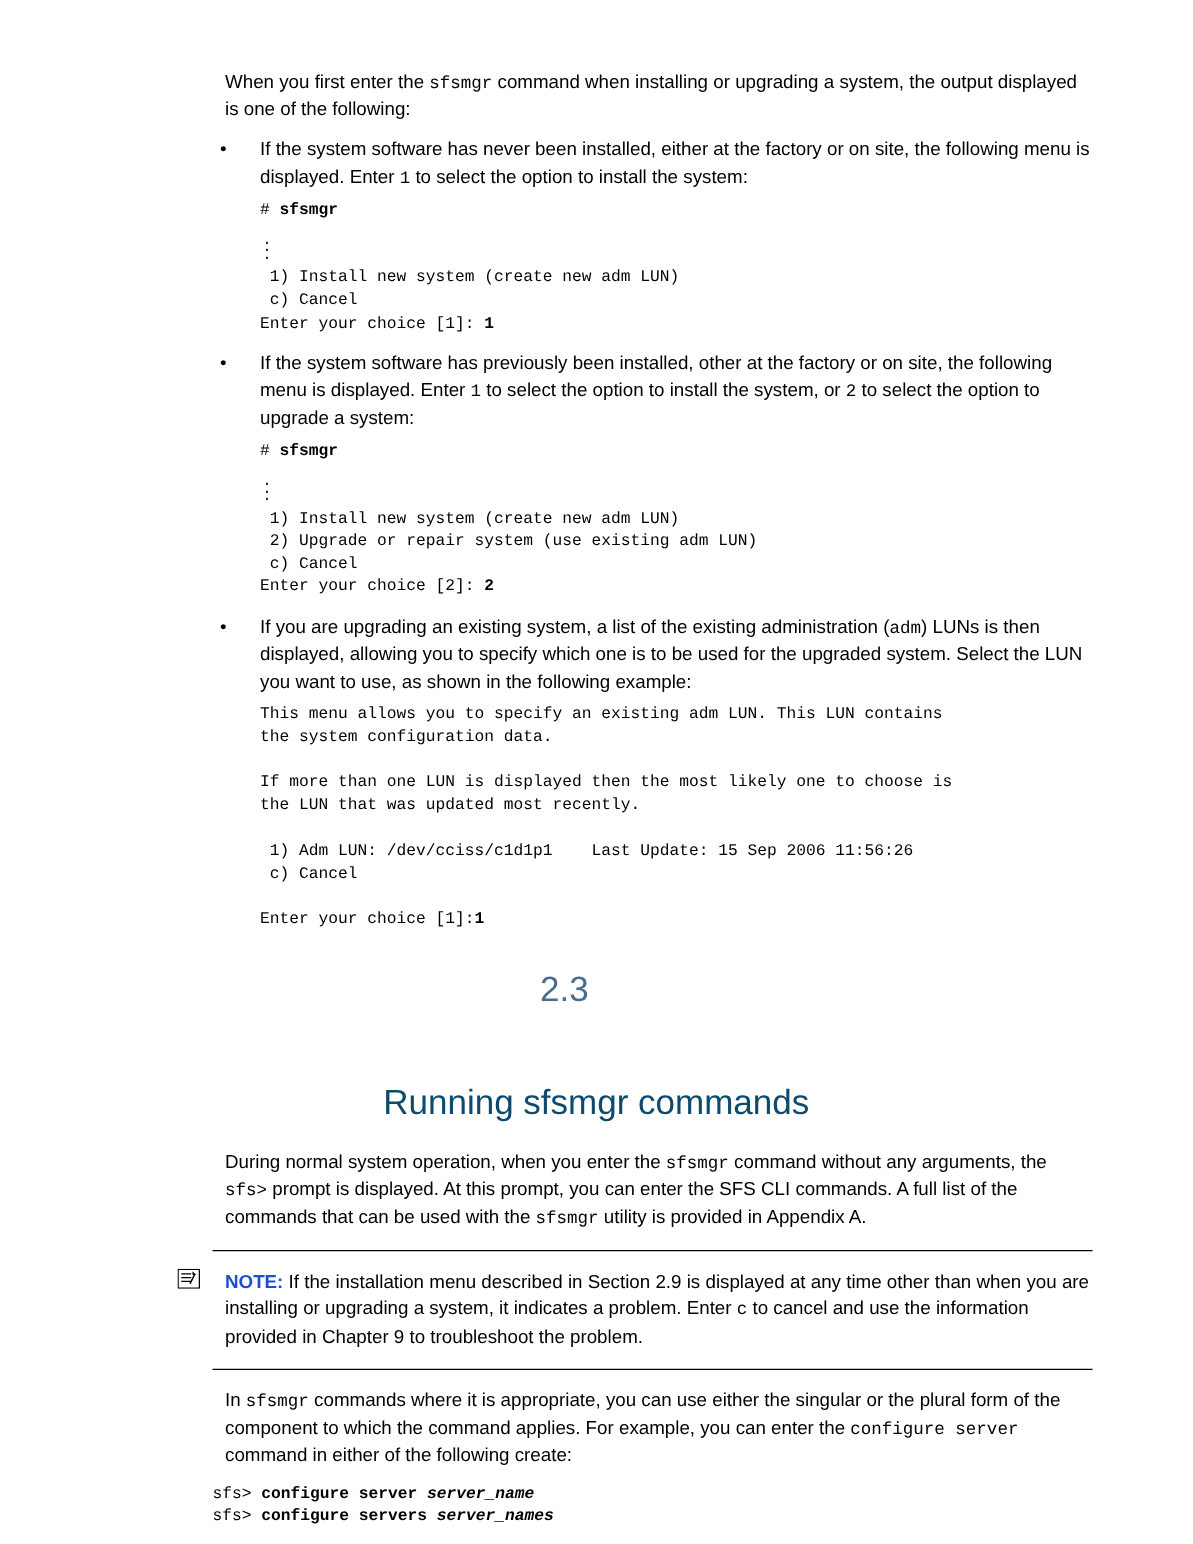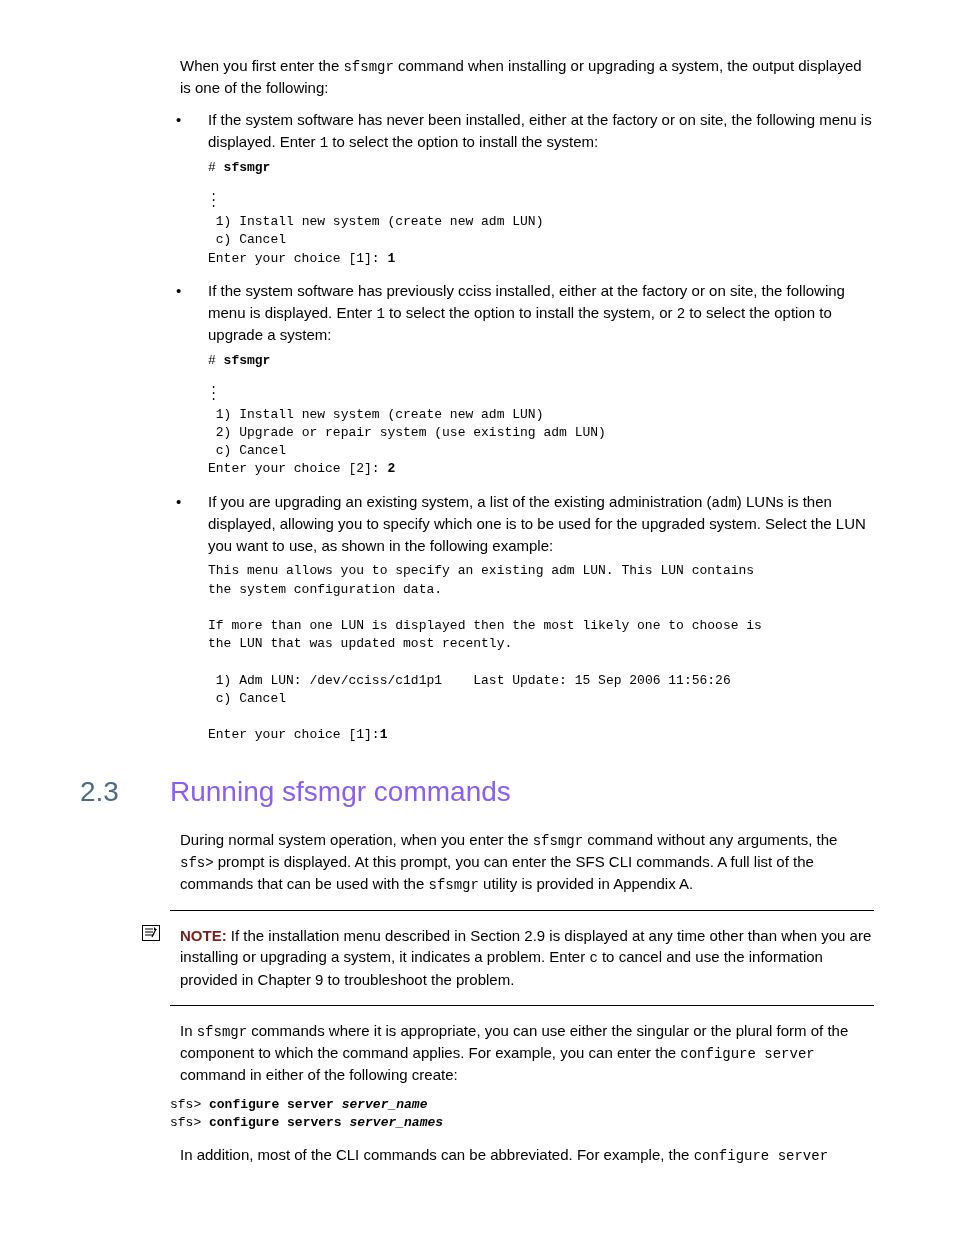--- a/index.html
+++ b/index.html
@@ -38,36 +38,36 @@
   .vdots {
     display: block;
     font-family: "Courier New", monospace;
     line-height: 0.5;
     font-size: 12px;
     padding-left: 2px;
     letter-spacing: 0;
     margin: 2px 0 6px 0;
   }
   .vdots::before { content: ".\A.\A."; white-space: pre; }
-  .sec-row { display: flex; align-items: center; margin: 28px 0 16px 0; }
+  .sec-row { display: flex; align-items: center; margin: 28px 0 16px 0; flex-direction: column; }
   .sec-num {
     font-size: 28px; font-weight: 300; color: #4a6b8a;
     width: 90px; flex: 0 0 90px; text-align: left;
     font-family: "Helvetica Neue", Helvetica, Arial, sans-serif;
   }
   .sec-title {
-    font-size: 28px; font-weight: 300; color: #8b5cf6;
+    font-size: 28px; font-weight: 300; color: #0c4a6e;
     font-family: "Helvetica Neue", Helvetica, Arial, sans-serif;
   }
   hr.rule { border: none; border-top: 1px solid #000; margin: 14px 0; width: 100%; }
   .note-block { position: relative; }
   .note-icon {
     position: absolute; left: -28px; top: 0; width: 18px; height: 16px;
   }
-  .note-label { color: #7f1d1d; font-weight: bold; }
+  .note-label { color: #1d4ed8; font-weight: bold; }
   .bold { font-weight: bold; }
   .ital { font-style: italic; }
   .bi { font-weight: bold; font-style: italic; text-align: center; }
   .li-body { margin-bottom: 6px; }
 </style>
 </head>
 <body>
 
 <div class="page">
 
@@ -85,21 +85,21 @@
         </div>
         <pre class="code"><span># </span><span class="bold">sfsmgr</span></pre>
         <span class="vdots"></span>
         <pre class="code"><span> 1) Install new system (create new adm LUN)
  c) Cancel
 Enter your choice [1]: </span><span class="bold">1</span></pre>
       </li>
 
       <li>
         <div class="li-body">
-          <span>If the system software has previously cciss installed, either at the factory or on site, the following menu is displayed. Enter </span><code class="inline">1</code><span> to select the option to install the system, or </span><code class="inline">2</code><span> to select the option to upgrade a system:</span>
+          <span>If the system software has previously been installed, other at the factory or on site, the following menu is displayed. Enter </span><code class="inline">1</code><span> to select the option to install the system, or </span><code class="inline">2</code><span> to select the option to upgrade a system:</span>
         </div>
         <pre class="code"><span># </span><span class="bold">sfsmgr</span></pre>
         <span class="vdots"></span>
         <pre class="code"><span> 1) Install new system (create new adm LUN)
  2) Upgrade or repair system (use existing adm LUN)
  c) Cancel
 Enter your choice [2]: </span><span class="bold">2</span></pre>
       </li>
 
       <li>

